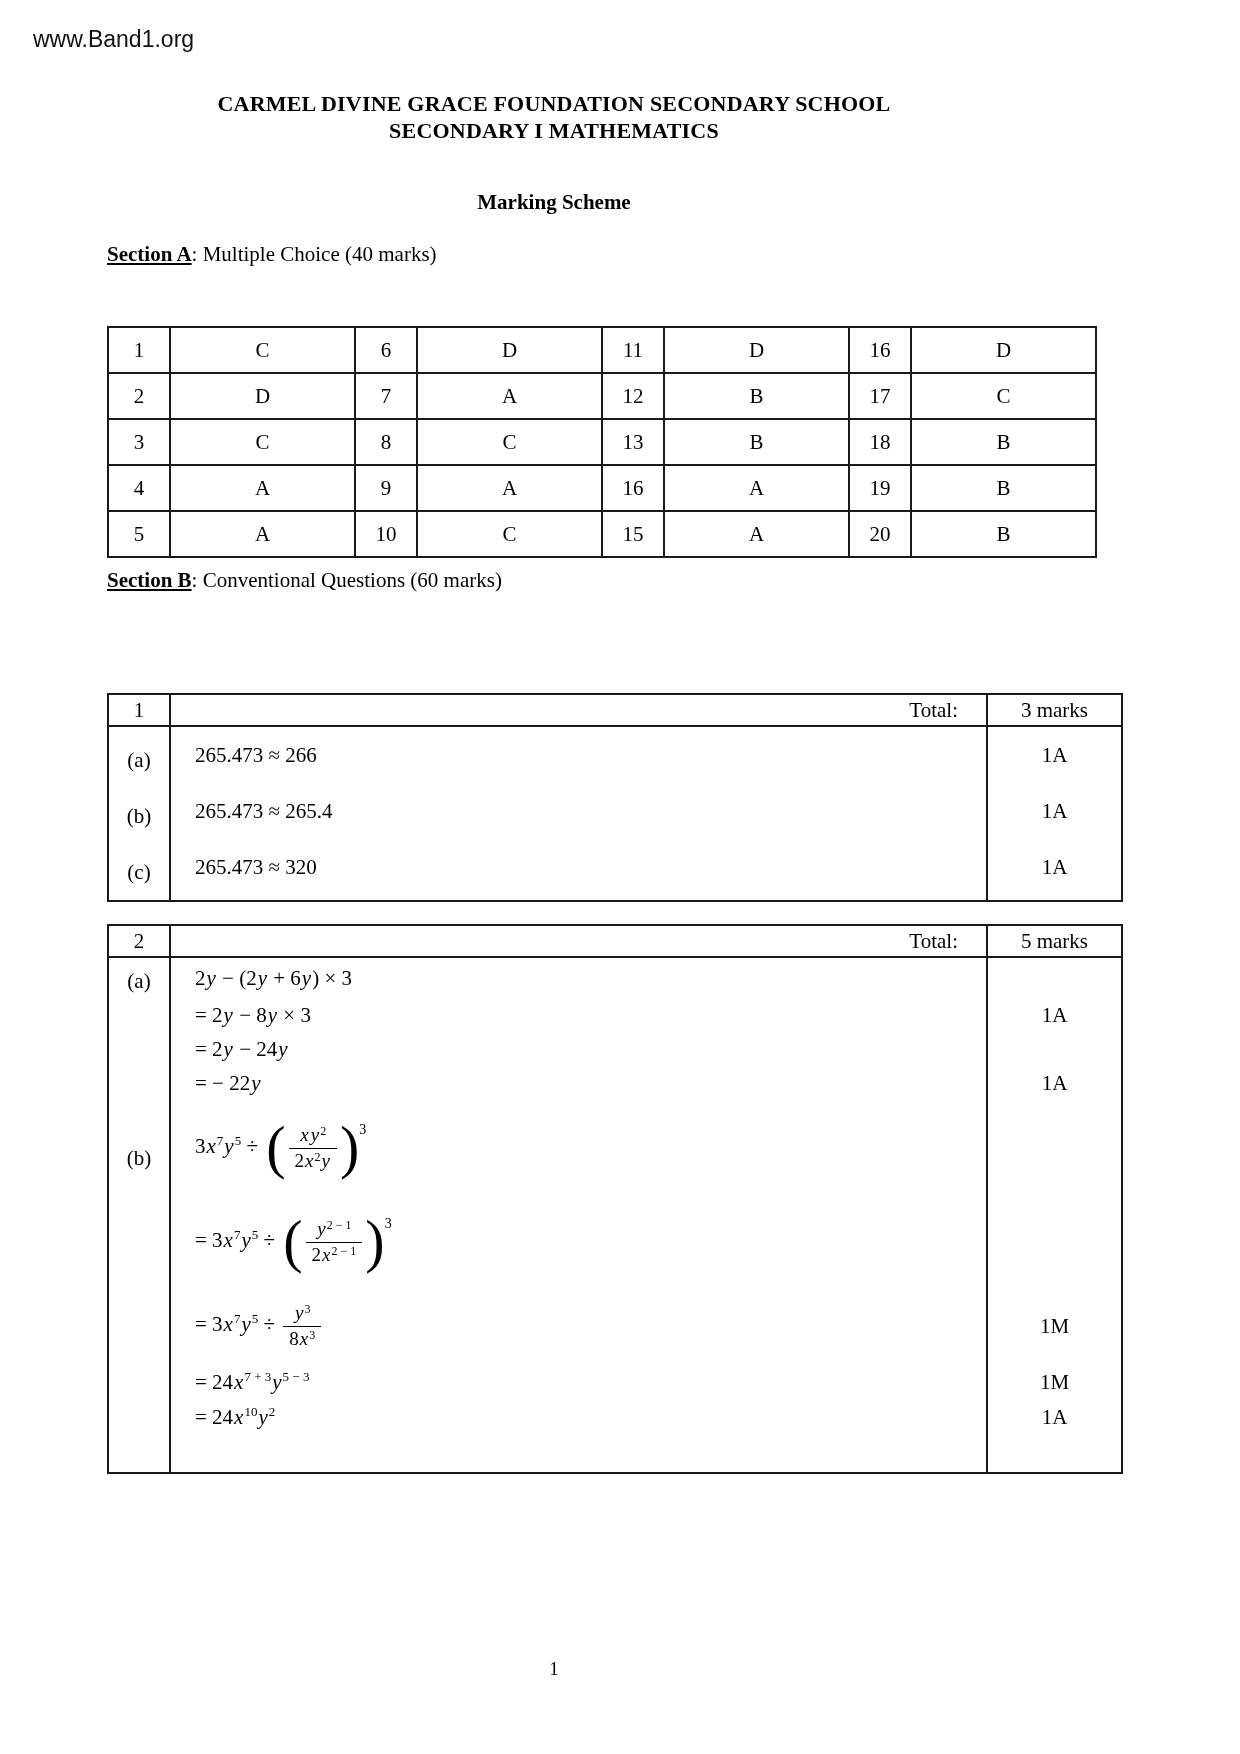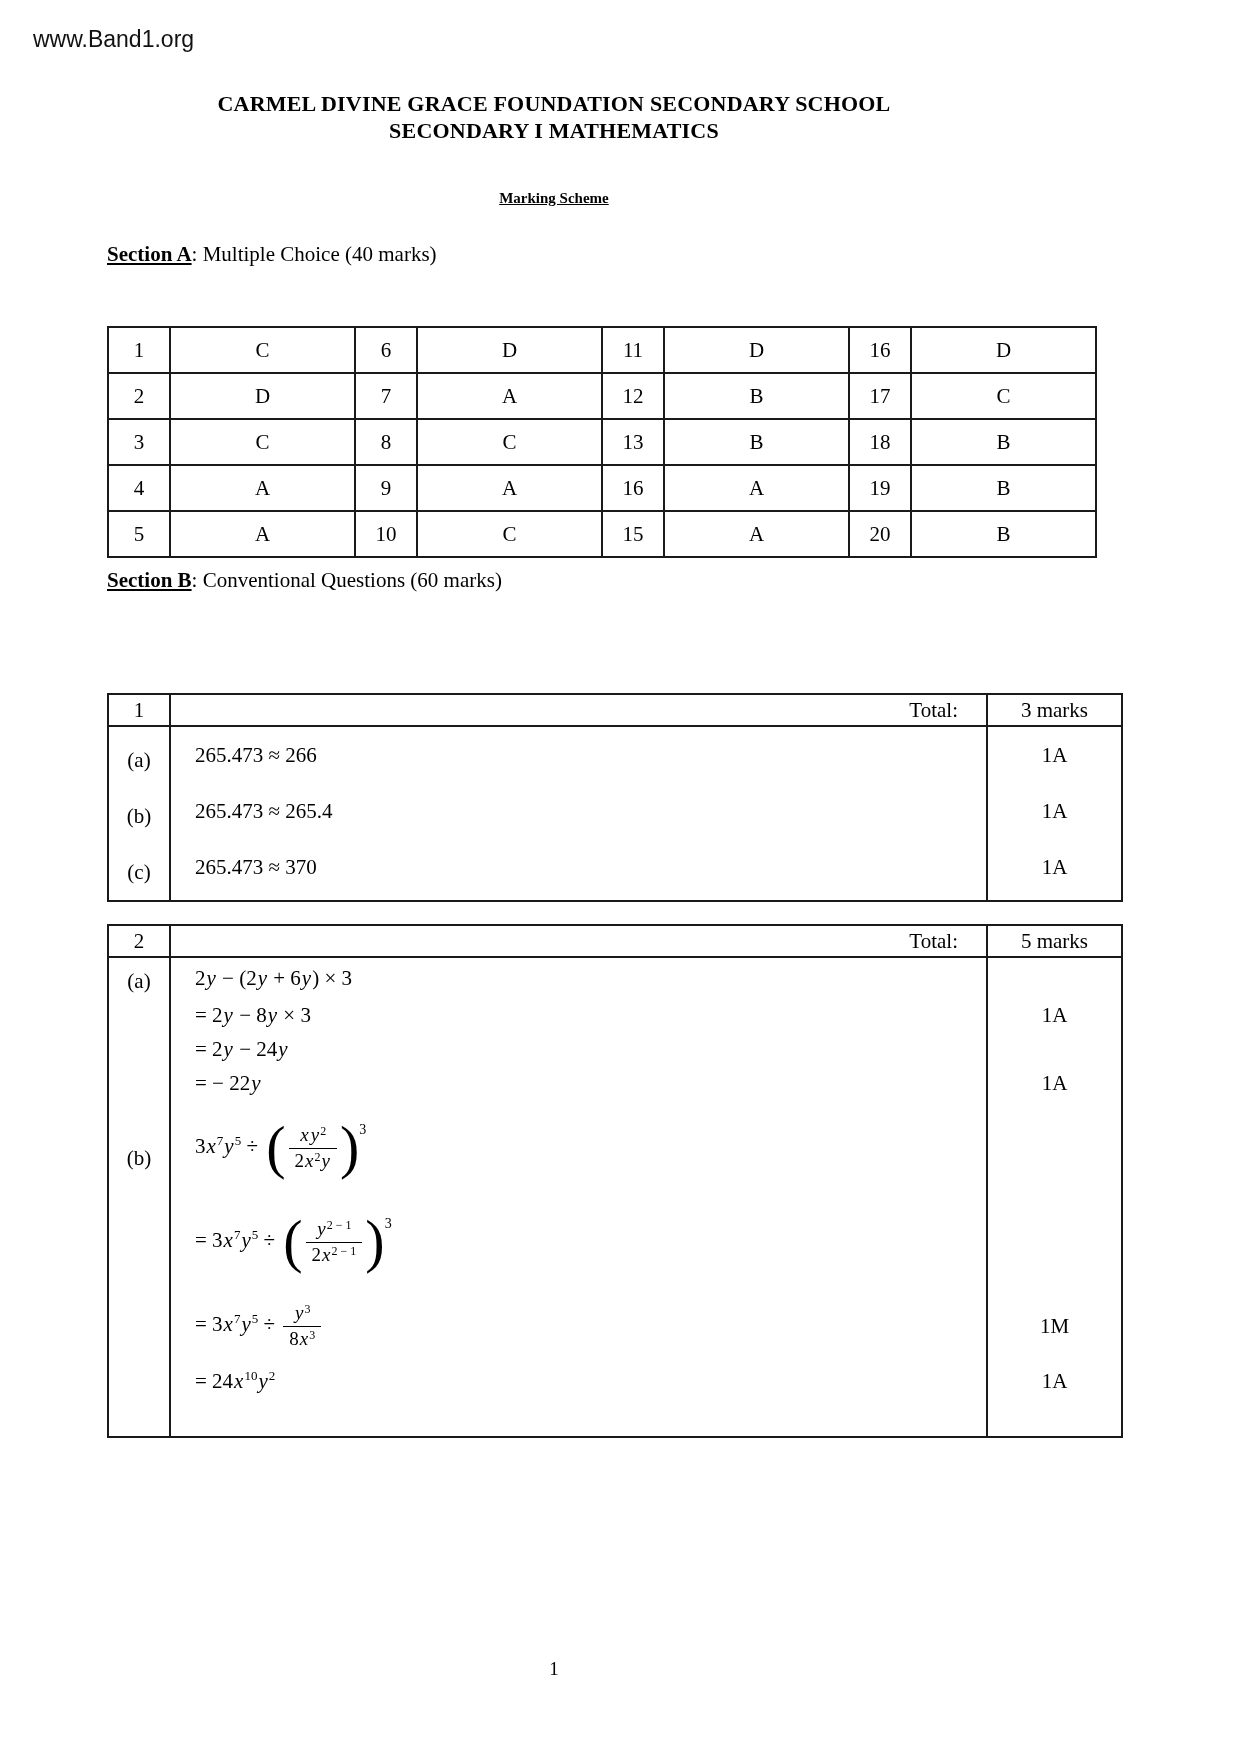--- a/index.html
+++ b/index.html
@@ -6,21 +6,21 @@
   body{
     width:1240px;height:1754px;background:#ffffff;color:#000;
     font-family:"Liberation Serif", serif;font-size:21px;position:relative;overflow:hidden;
   }
   .abs{position:absolute;}
   .watermark{
     left:33px;top:26px;font-family:"Liberation Sans", sans-serif;font-size:23px;color:#111;
   }
   .center-block{left:0;width:1108px;text-align:center;}
   .title-block{top:90px;font-weight:bold;font-size:22px;line-height:27px;letter-spacing:.2px;}
-  .subtitle{top:190px;font-weight:bold;font-size:15px;text-decoration:underline;}
+  .subtitle{top:190px;font-weight:bold;font-size:21px;}
   .section-heading{left:107px;font-size:21px;}
   .sec-label{font-weight:bold;text-decoration:underline;}
   table{border-collapse:collapse;table-layout:fixed;}
   td{padding:0;}
   
   .mc-table{left:107px;top:326px;width:988px;}
   .mc-table td{
     border:2px solid #1a1a1a;height:44px;text-align:center;vertical-align:middle;font-size:21px;
   }
   
@@ -154,21 +154,21 @@
         <td class="content-cell">265.473 ≈ 266</td>
         <td class="mark-cell">1A</td>
       </tr>
       <tr class="q1-row">
         <td class="part-cell">(b)</td>
         <td class="content-cell">265.473 ≈ 265.4</td>
         <td class="mark-cell">1A</td>
       </tr>
       <tr class="q1-row">
         <td class="part-cell">(c)</td>
-        <td class="content-cell">265.473 ≈ 370</td>
+        <td class="content-cell">265.473 ≈ 320</td>
         <td class="mark-cell">1A</td>
       </tr>
       <tr class="filler">
         <td class="part-cell" style="height: 5px;"></td>
         <td class="content-cell" style="height: 5px;"></td>
         <td class="mark-cell" style="height: 5px;"></td>
       </tr>
     </tbody>
 </table>
 
@@ -226,20 +226,25 @@
           </span></td>
         <td class="mark-cell"></td>
       </tr>
       <tr class="q2-row">
         <td class="part-cell"></td>
         <td class="content-cell math" style="height: 76px;"><span class="t">= 3</span><i>x</i><sup class="e">7</sup><i>y</i><sup class="e">5</sup><span class="t"> ÷ </span><span class="frac"><span class="num"><i>y</i><sup class="e">3</sup></span><span class="den"><span class="t">8</span><i>x</i><sup class="e">3</sup></span></span></td>
         <td class="mark-cell">1M</td>
       </tr>
       <tr class="q2-row">
         <td class="part-cell"></td>
+        <td class="content-cell math" style="height: 36px;"><span class="t">= 24</span><i>x</i><sup class="e">7 + 3</sup><i>y</i><sup class="e">5 − 3</sup></td>
+        <td class="mark-cell">1M</td>
+      </tr>
+      <tr class="q2-row">
+        <td class="part-cell"></td>
         <td class="content-cell math" style="height: 34px;"><span class="t">= 24</span><i>x</i><sup class="e">10</sup><i>y</i><sup class="e">2</sup></td>
         <td class="mark-cell">1A</td>
       </tr>
       <tr class="filler">
         <td class="part-cell" style="height: 38px;"></td>
         <td class="content-cell" style="height: 38px;"></td>
         <td class="mark-cell" style="height: 38px;"></td>
       </tr>
     </tbody>
 </table>

